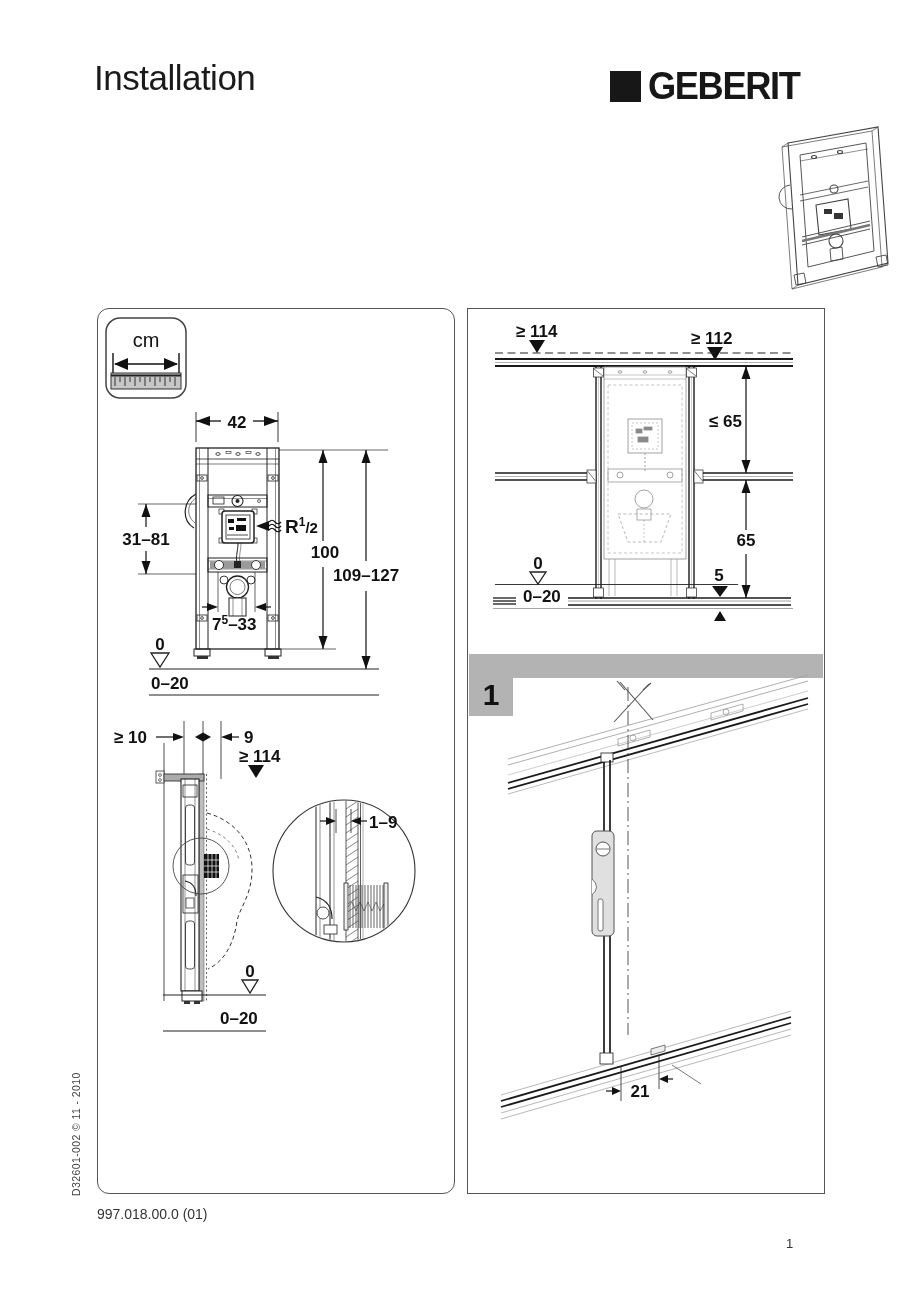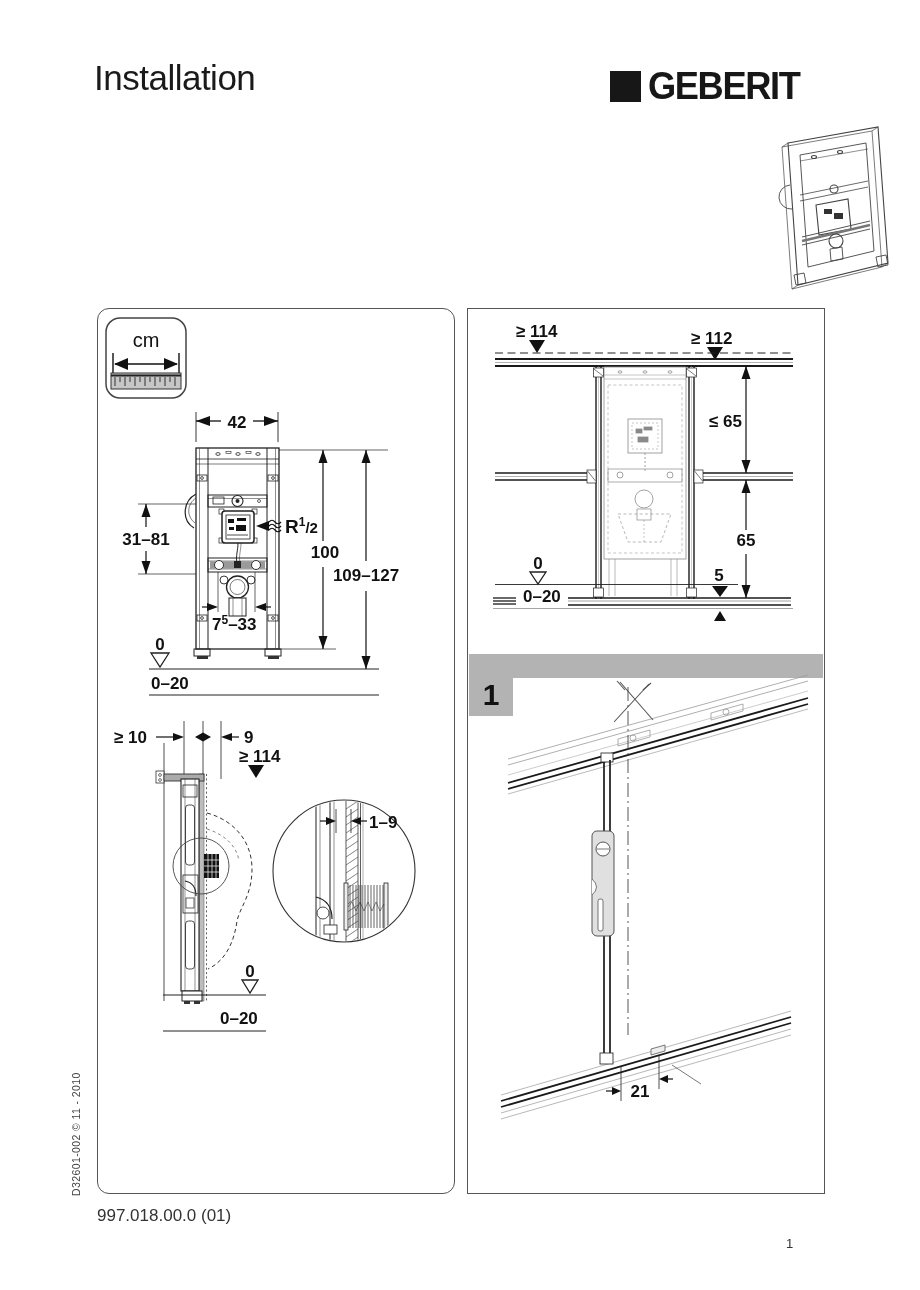--- a/index.html
+++ b/index.html
@@ -5,21 +5,21 @@
   html,body{margin:0;padding:0;background:#e8e8e8;}
   .page{position:relative;width:920px;height:1290px;background:#fff;overflow:hidden;
         font-family:"Liberation Sans",sans-serif;color:#111;}
   .abs{position:absolute;}
   .title{left:94px;top:58px;font-size:35px;font-weight:400;letter-spacing:-0.5px;color:#1a1a1a;}
   .logo{left:610px;top:64px;display:flex;align-items:center;}
   .logo-square{width:31px;height:31px;background:#171717;margin-right:7px;}
   .logo-text{font-size:39px;font-weight:700;letter-spacing:-1.5px;color:#171717;
              display:inline-block;transform:scaleX(.93);transform-origin:left center;}
   .panel{position:absolute;border:1px solid #555;background:#fff;}
-  .footer-code{left:97px;top:1206px;font-size:17px;color:#333;}
+  .footer-code{left:97px;top:1206px;font-size:14px;color:#333;}
   .page-num{left:786px;top:1236px;font-size:13px;color:#333;}
   .side-note{left:70px;top:1196px;transform:rotate(-90deg);transform-origin:0 0;
              font-size:10.5px;color:#444;letter-spacing:.4px;white-space:nowrap;}
   svg text{font-family:"Liberation Sans",sans-serif;fill:#111;}
   .dim{font-size:17px;font-weight:700;}
   .dim-s{font-size:12px;font-weight:700;}
   .unit{font-size:20px;font-weight:400;}
   .stepnum{font-size:30px;font-weight:700;}
 </style>
 </head>

